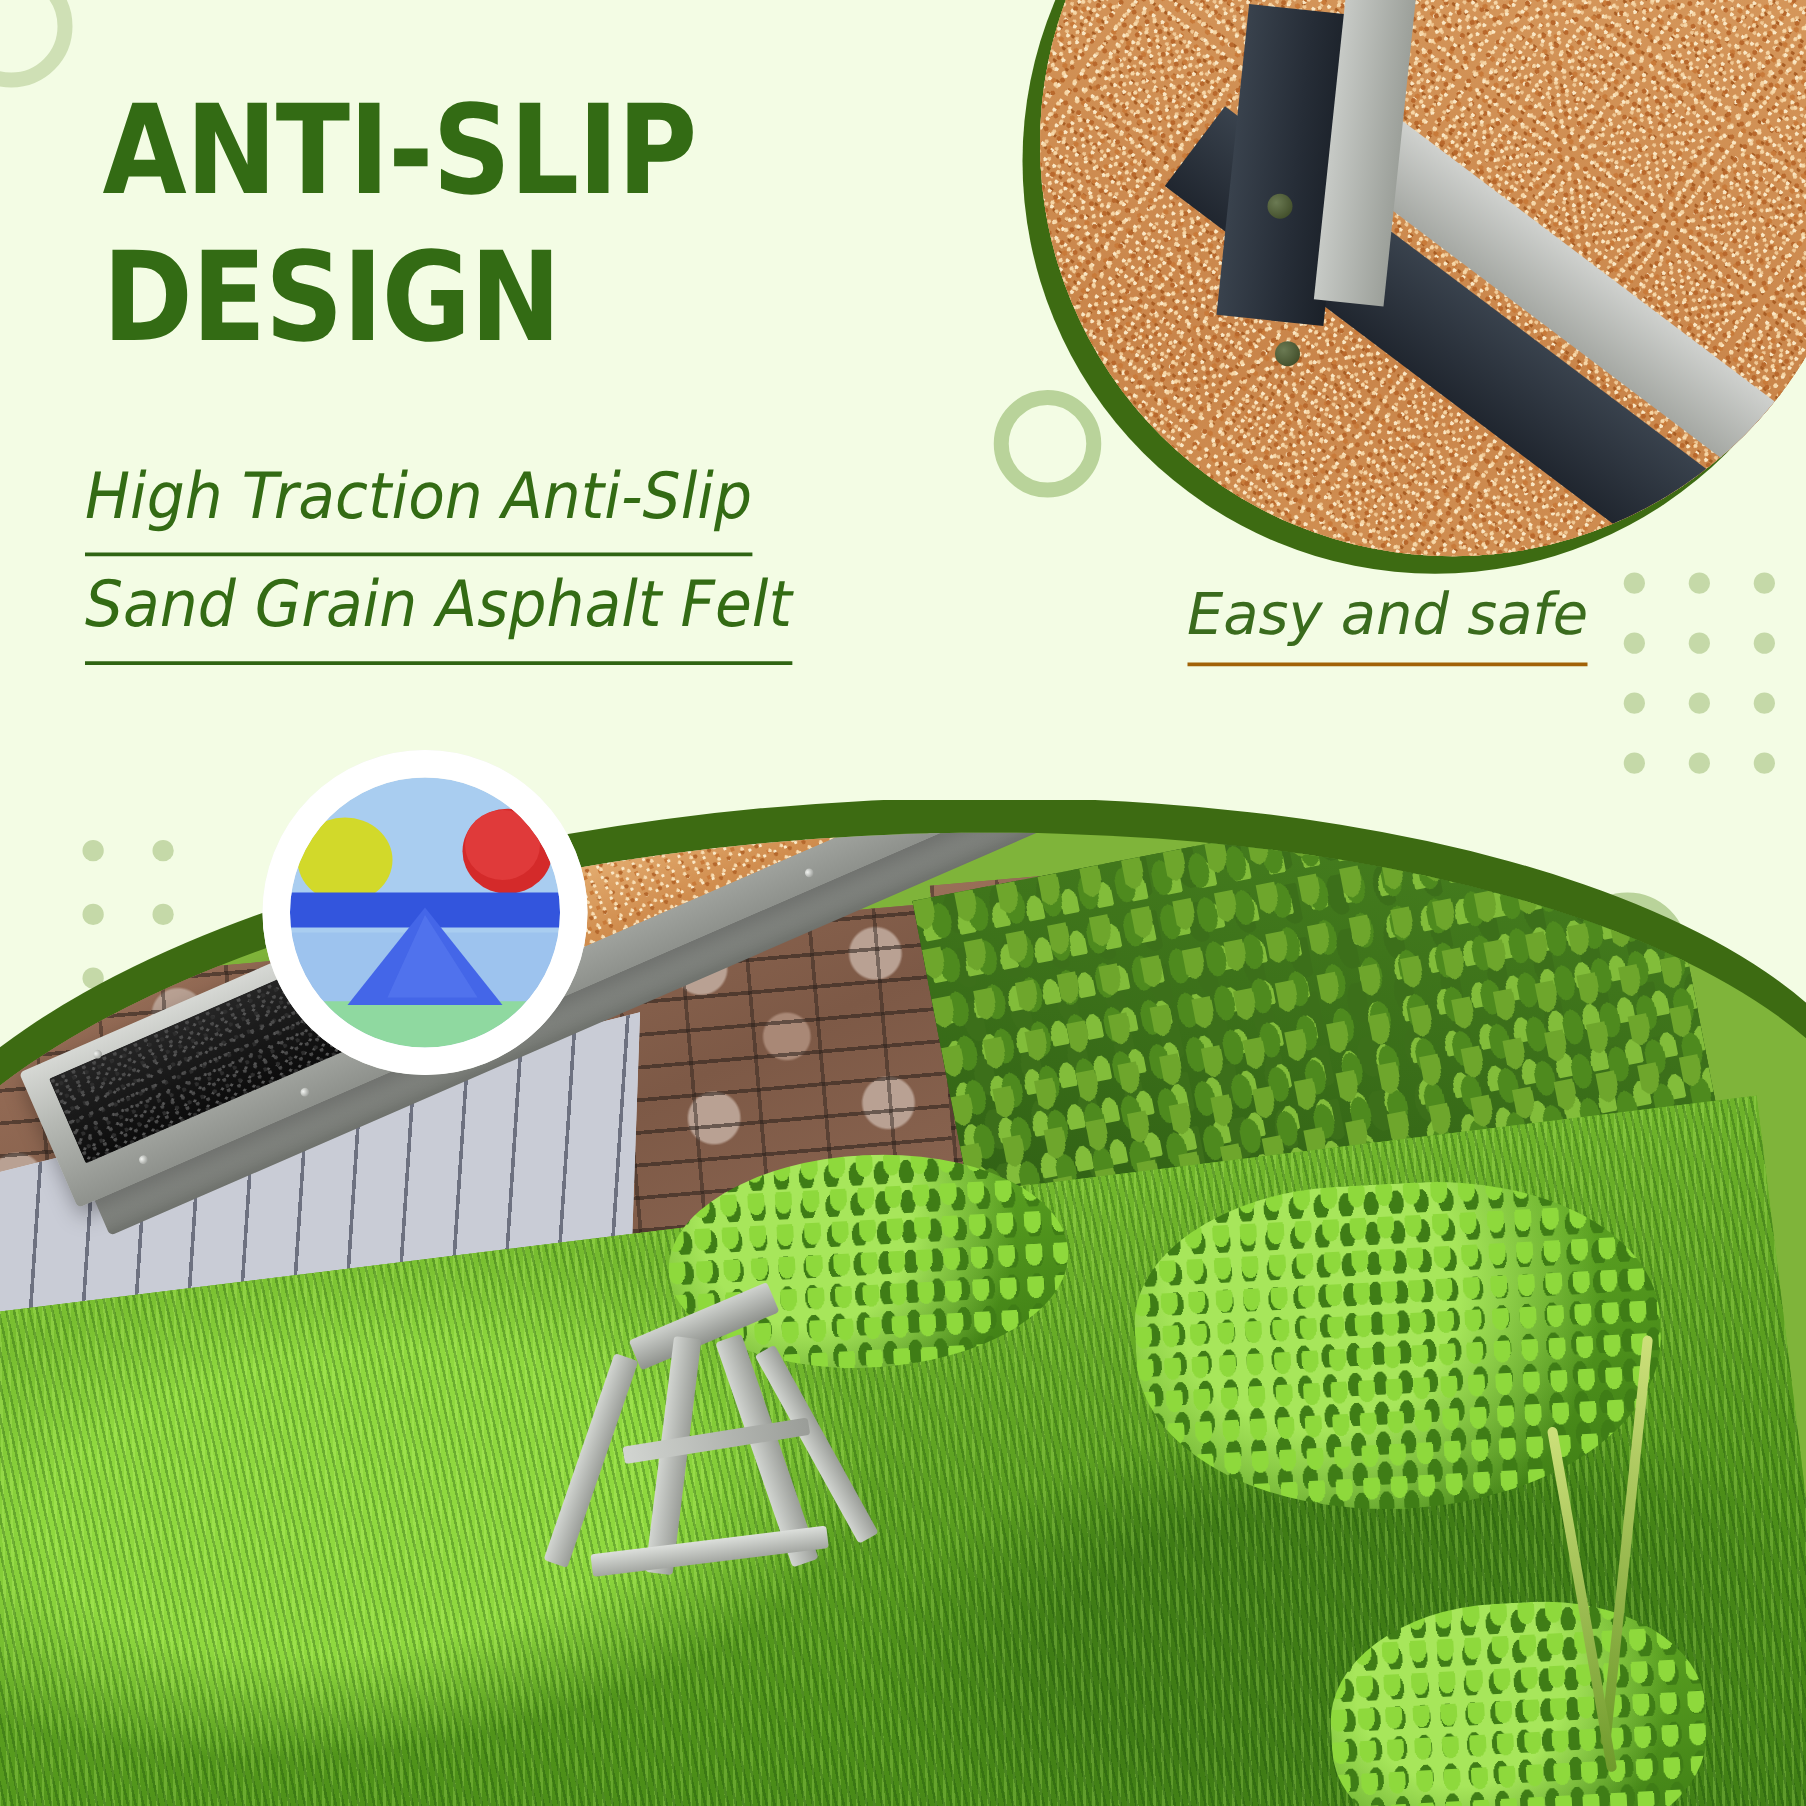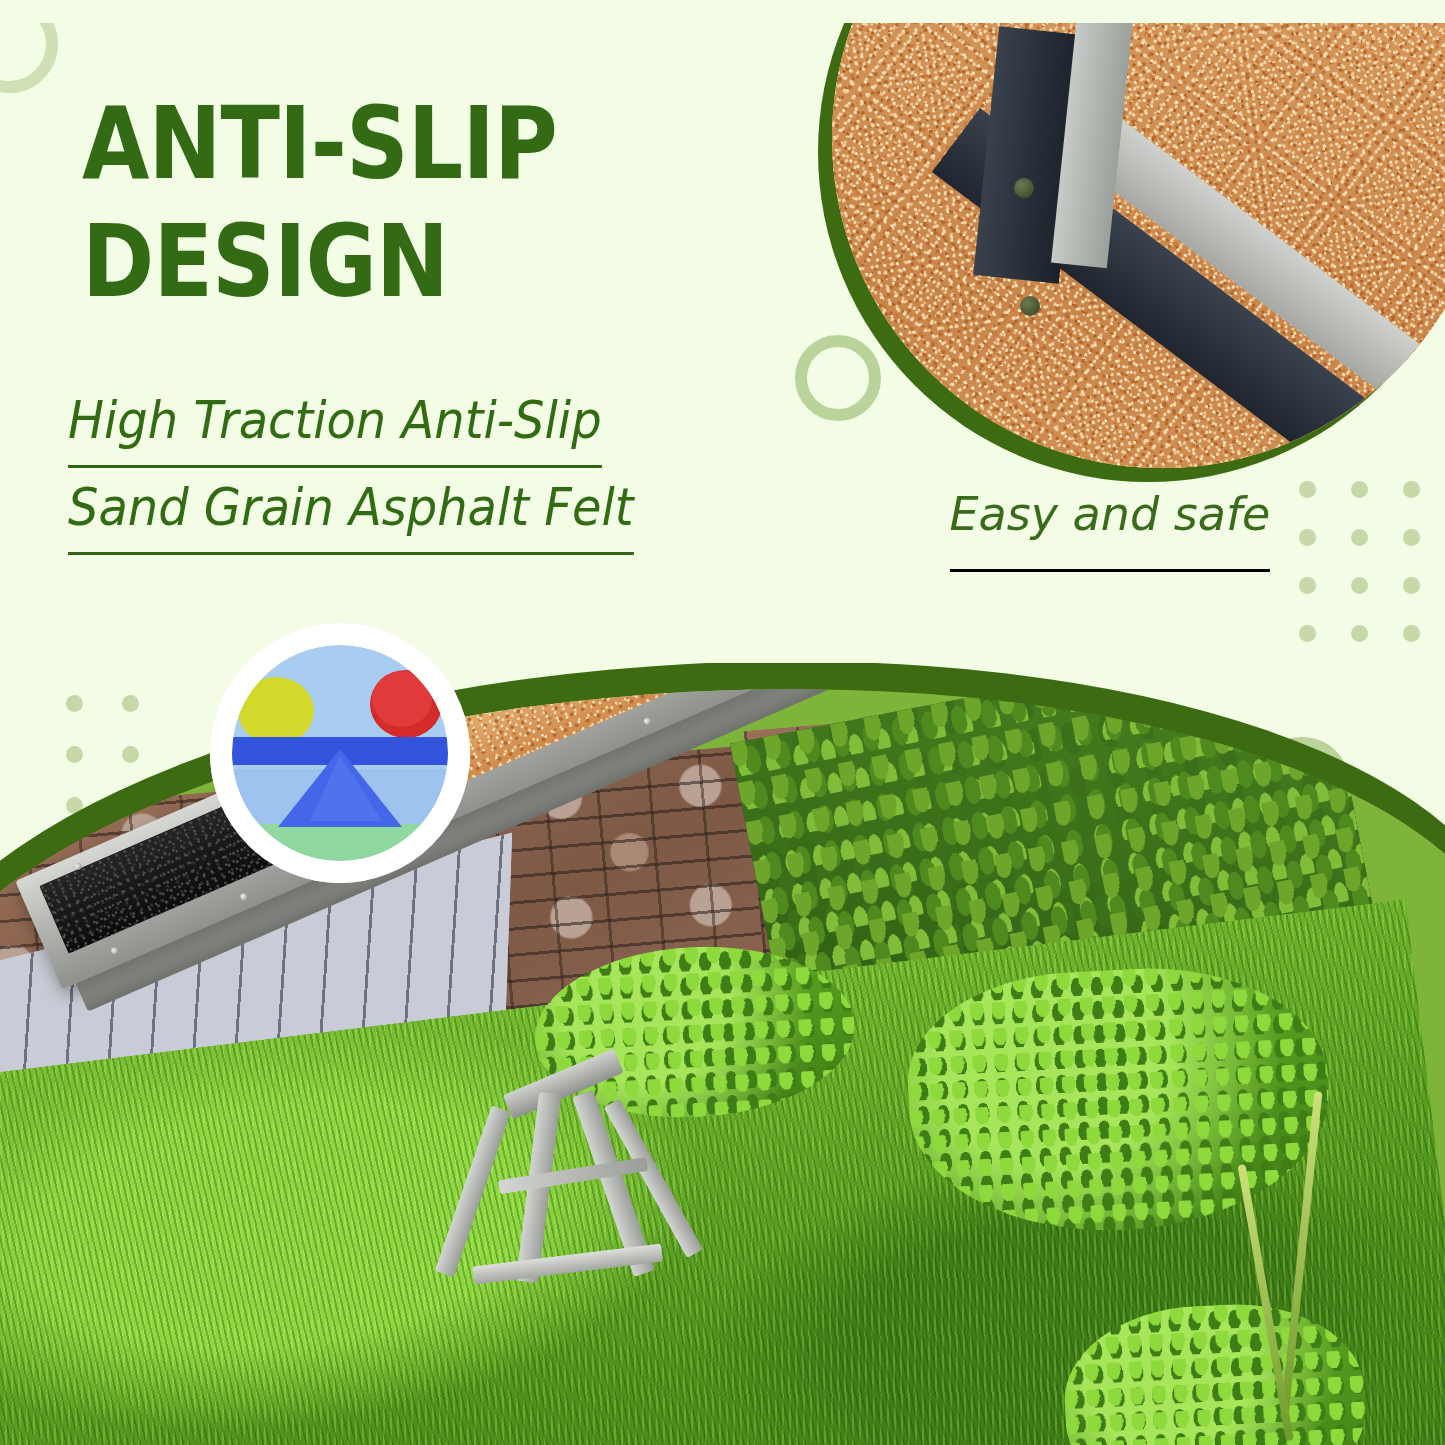--- a/index.html
+++ b/index.html
@@ -2,21 +2,21 @@
 <html><head>
 <meta charset="utf-8">
 <style>
   html,body{margin:0;padding:0;}
   body{
     width:1445px;height:1445px;overflow:hidden;
     background:#f3fce4;
     font-family:"Liberation Sans",sans-serif;
     position:relative;
   }
-  .stage{position:absolute;inset:0;overflow:hidden;background:#f3fce4;margin-top:23px;}
+  .stage{position:absolute;inset:0;overflow:hidden;background:#f3fce4;}
 
   
   .dotgrid{position:absolute;display:grid;}
   .dot{width:17px;height:17px;border-radius:50%;background:#c5d9a8;}
   #dots-left{left:66px;top:672px;grid-template-columns:repeat(2,56px);grid-template-rows:repeat(4,51px);}
   #dots-right{left:1299px;top:458px;grid-template-columns:repeat(3,52px);grid-template-rows:repeat(4,48px);}
 
   
   .ring{position:absolute;border-radius:50%;border:12px solid #b9d39a;}
   #ring-top{left:795px;top:312px;width:62px;height:62px;}
@@ -46,21 +46,21 @@
     white-space:nowrap;
   }
   .callout{
     position:absolute;left:915px;top:455px;width:390px;
     color:#3a6b1d;text-align:center;
     font-family:"DejaVu Sans",sans-serif;
     font-style:italic;font-weight:500;
     font-size:46px;line-height:72px;
   }
   .callout .u{
-    display:inline-block;border-bottom:3px solid #000000;padding-bottom:19px;white-space:nowrap;
+    display:inline-block;border-bottom:3px solid #a16207;padding-bottom:3px;white-space:nowrap;
   }
 
   
   #inset-wrap{
     position:absolute;left:832px;top:-215px;width:660px;height:660px;
     border-radius:50%;overflow:hidden;
     box-shadow:-14px 14px 0 0 #3d6b12;
   }
   #inset-photo{position:absolute;inset:0;}
   

